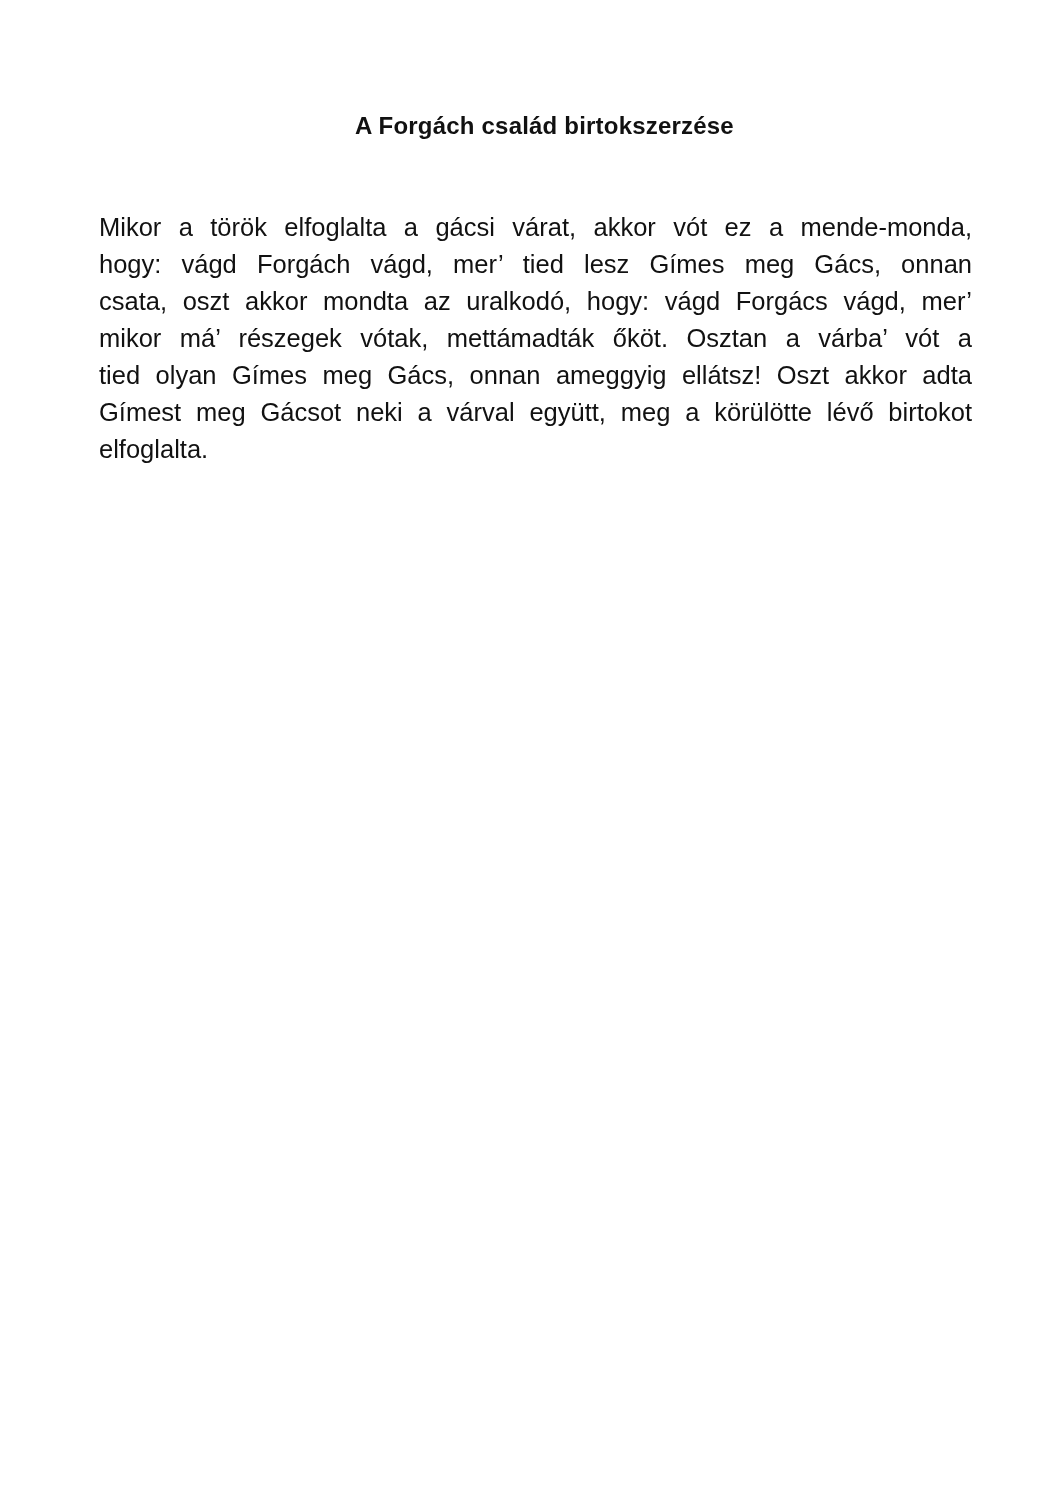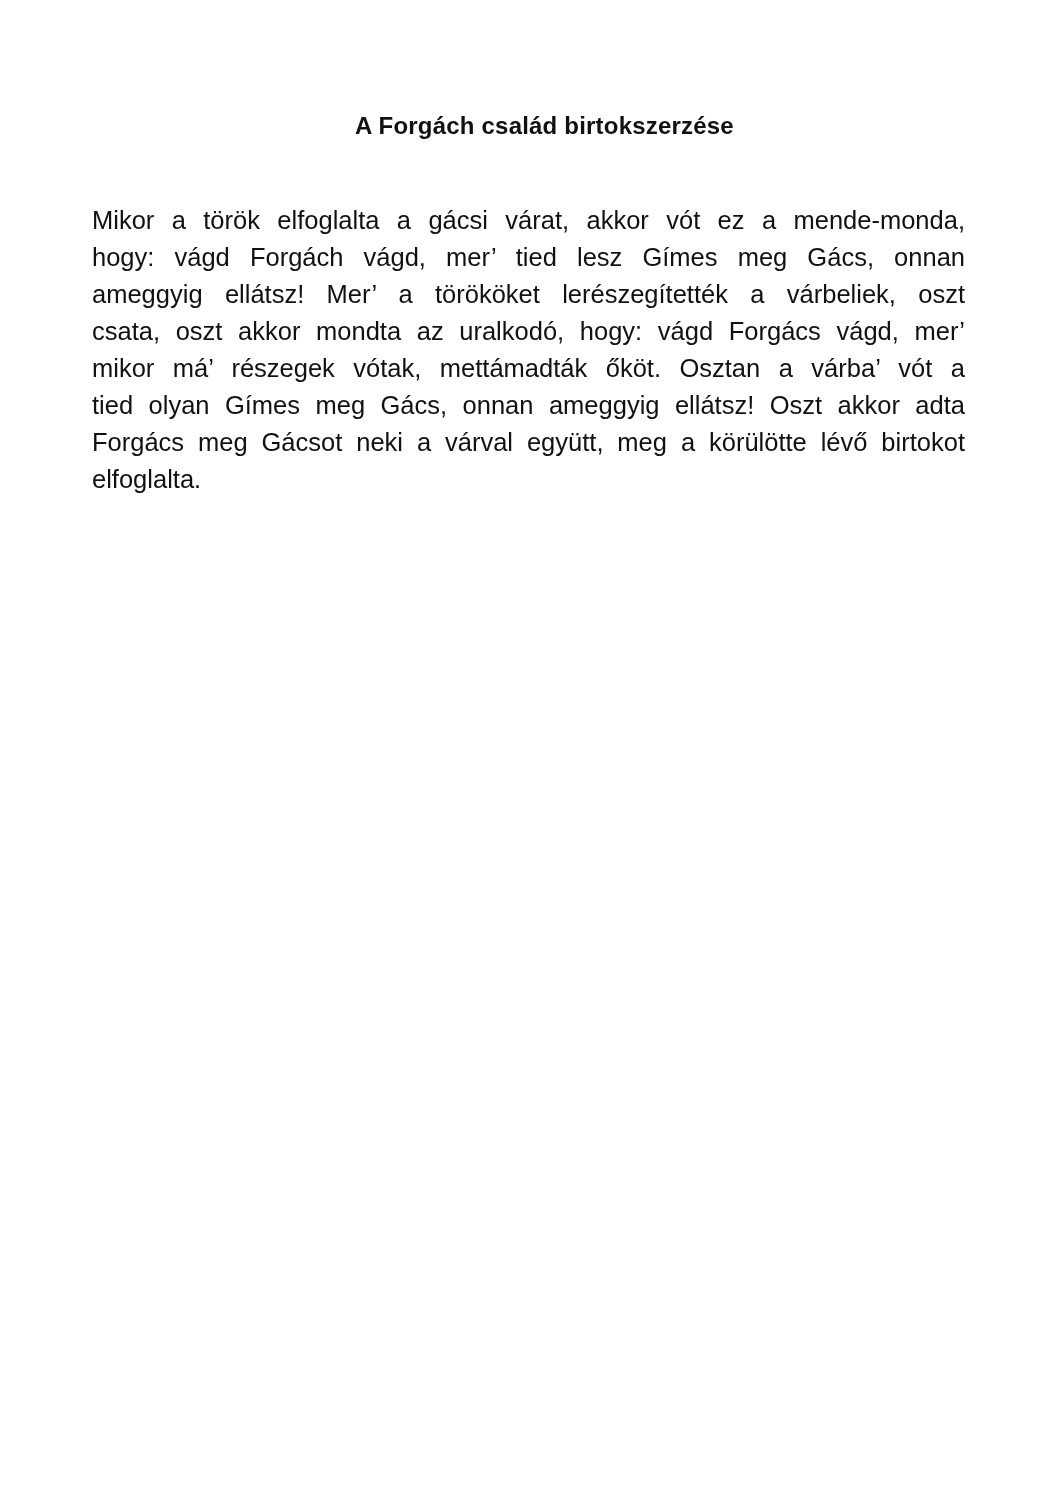--- a/index.html
+++ b/index.html
@@ -32,21 +32,21 @@
       font-size: 24px;
       line-height: 32px;
       margin: 16px;
       letter-spacing: 0.2px;
     }
     .body-text {
       position: absolute;
       top: 202px;
       left: 92px;
       width: 873px;
-      margin: 0;
+      margin: 7px;
       font-size: 25.5px;
       line-height: 37px;
       text-align: justify;
       text-align-last: left;
     }
     .line {
       display: block;
       text-align: justify;
       text-align-last: justify;
       white-space: normal;
@@ -57,20 +57,19 @@
   </style>
 </head>
 <body>
 
 <div class="page">
   <h1 class="title">A Forgách család birtokszerzése</h1>
 
   <div class="body-text">
     <span class="line">Mikor a török elfoglalta a gácsi várat, akkor vót ez a mende-monda,</span>
     <span class="line">hogy: vágd Forgách vágd, mer’ tied lesz Gímes meg Gács, onnan</span>
-    <span class="line">ameggyig ellátsz! Mer’ a törököket lerészegítették a várbeliek, oszt</span>
     <span class="line">csata, oszt akkor mondta az uralkodó, hogy: vágd Forgács vágd, mer’</span>
     <span class="line">mikor má’ részegek vótak, mettámadták őköt. Osztan a várba’ vót a</span>
     <span class="line">tied olyan Gímes meg Gács, onnan ameggyig ellátsz! Oszt akkor adta</span>
-    <span class="line">Forgács meg Gácsot neki a várval együtt, meg a körülötte lévő birtokot</span>
+    <span class="line">Gímest meg Gácsot neki a várval együtt, meg a körülötte lévő birtokot</span>
     <span class="line last">elfoglalta.</span>
   </div>
 </div>
 
 </body></html>

